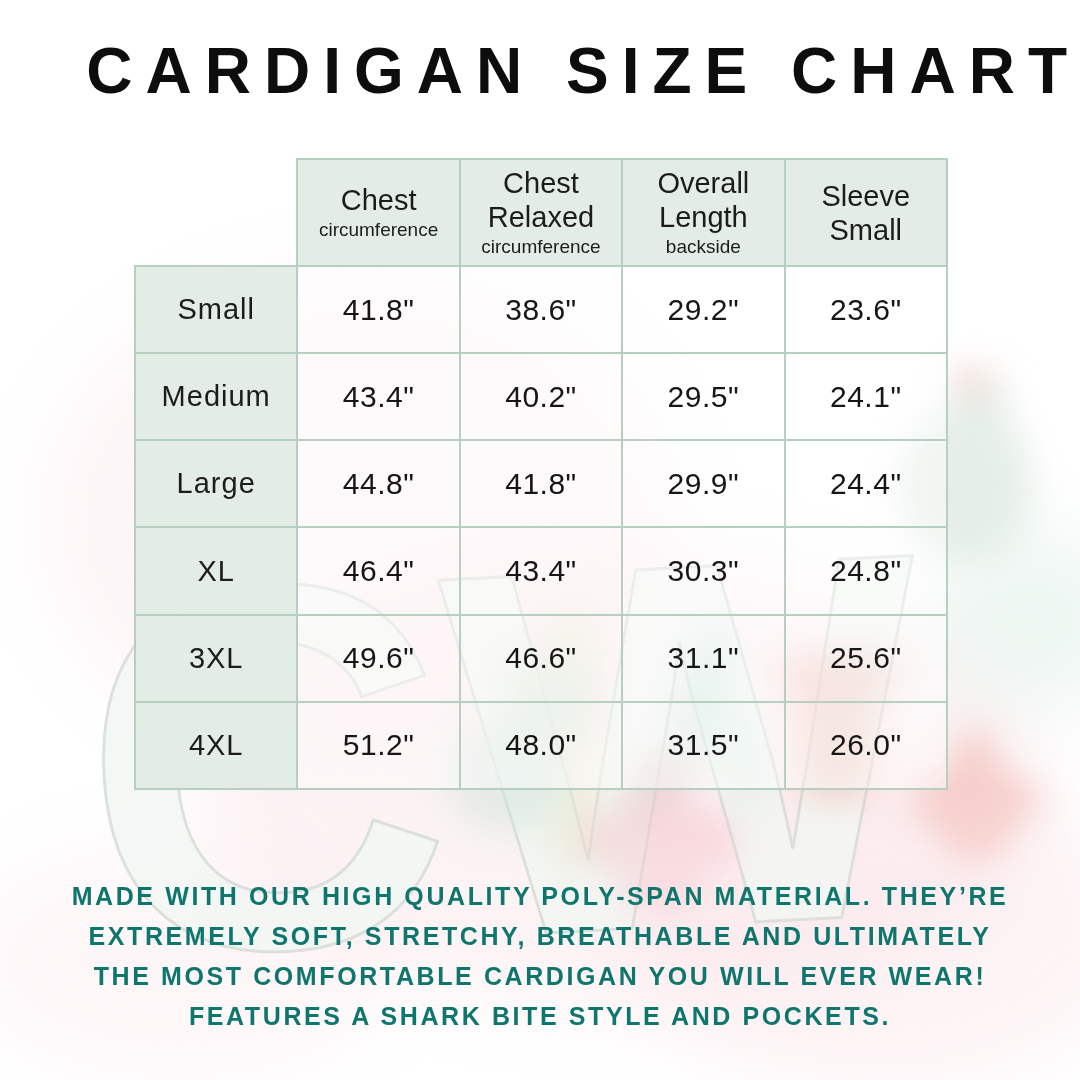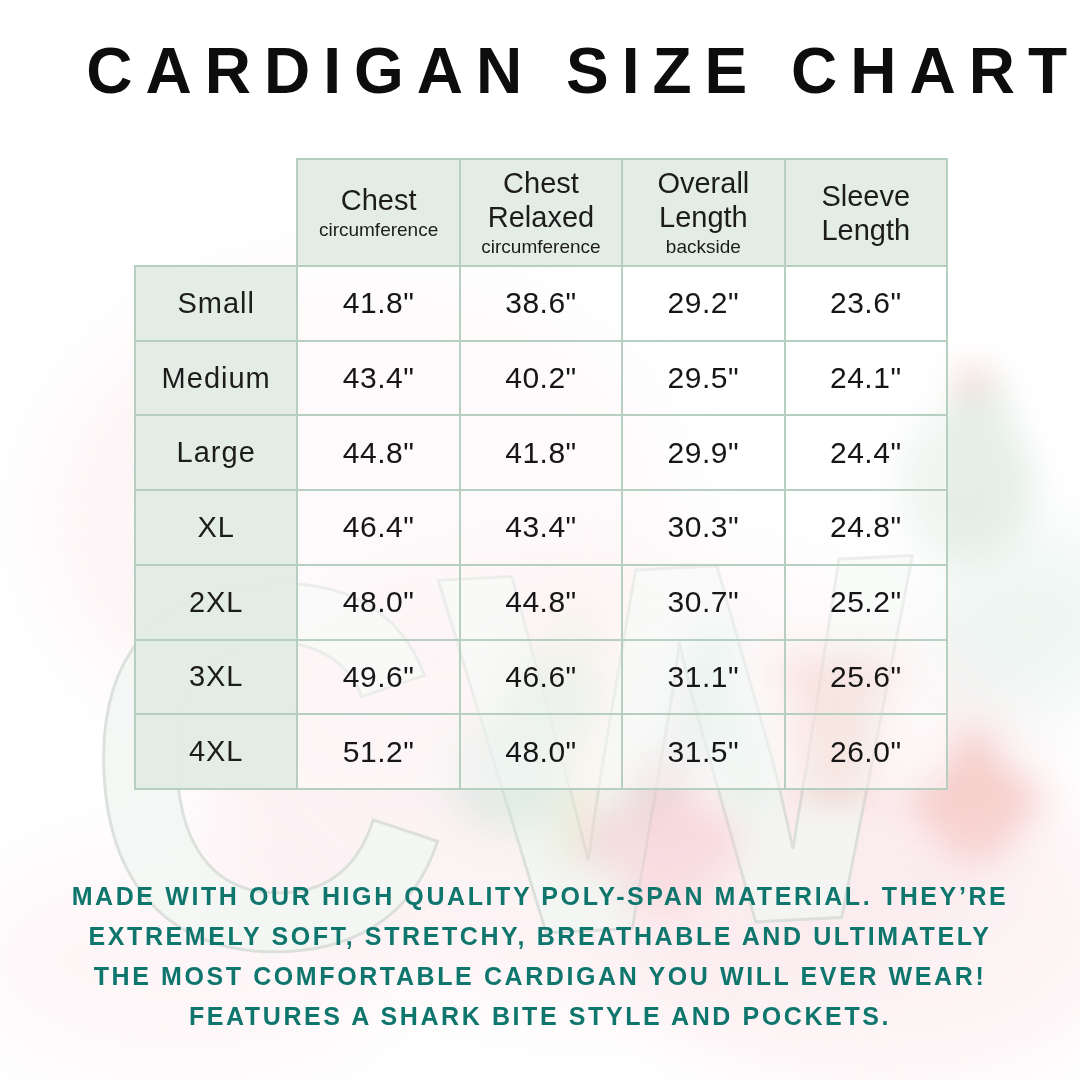--- a/index.html
+++ b/index.html
@@ -148,21 +148,21 @@
       </th>
       <th class="head">
         <span class="h-main">Chest Relaxed</span>
         <span class="h-sub">circumference</span>
       </th>
       <th class="head">
         <span class="h-main">Overall Length</span>
         <span class="h-sub">backside</span>
       </th>
       <th class="head">
-        <span class="h-main">Sleeve Length</span>
+        <span class="h-main">Sleeve Small</span>
       </th>
     </tr>
 
     <tr>
       <th class="size-cell">Small</th>
       <td class="val-cell">41.8"</td>
       <td class="val-cell">38.6"</td>
       <td class="val-cell">29.2"</td>
       <td class="val-cell">23.6"</td>
     </tr>
@@ -179,27 +179,20 @@
       <td class="val-cell">41.8"</td>
       <td class="val-cell">29.9"</td>
       <td class="val-cell">24.4"</td>
     </tr>
     <tr>
       <th class="size-cell">XL</th>
       <td class="val-cell">46.4"</td>
       <td class="val-cell">43.4"</td>
       <td class="val-cell">30.3"</td>
       <td class="val-cell">24.8"</td>
-    </tr>
-    <tr>
-      <th class="size-cell">2XL</th>
-      <td class="val-cell">48.0"</td>
-      <td class="val-cell">44.8"</td>
-      <td class="val-cell">30.7"</td>
-      <td class="val-cell">25.2"</td>
     </tr>
     <tr>
       <th class="size-cell">3XL</th>
       <td class="val-cell">49.6"</td>
       <td class="val-cell">46.6"</td>
       <td class="val-cell">31.1"</td>
       <td class="val-cell">25.6"</td>
     </tr>
     <tr>
       <th class="size-cell">4XL</th>

